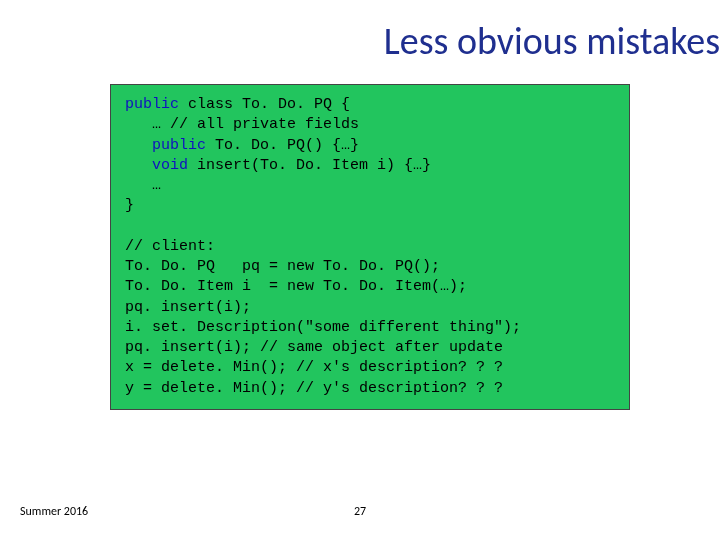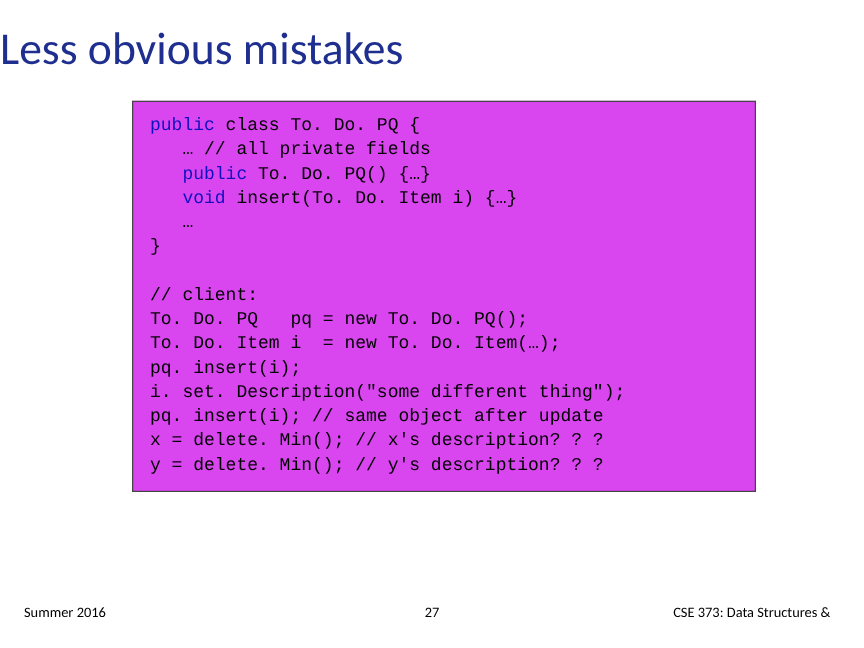--- a/index.html
+++ b/index.html
@@ -6,31 +6,31 @@
     margin: 0;
     padding: 0;
     width: 720px;
     height: 540px;
     background: #fff;
     font-family: Calibri, Arial, sans-serif;
     position: relative;
     box-sizing: border-box;
   }
   .title {
-    text-align: left;
+    text-align: right;
     font-size: 38px;
     color: #1f2f8f;
     padding-top: 18px;
     padding-bottom: 10px;
     font-weight: 400;
   }
   .codebox {
     margin: 10px 90px 0 110px;
     border: 1px solid #444;
-    background: #d946ef;
+    background: #22c55e;
     padding: 10px 14px 10px 14px;
     font-family: "Courier New", monospace;
     font-size: 15px;
     line-height: 1.35;
     white-space: pre;
     color: #000;
   }
   .kw { color: #1010c0; }
   .footer {
     position: absolute;
@@ -65,15 +65,14 @@
 <span>pq. insert(i);</span>
 <span>i. set. Description("some different thing");</span>
 <span>pq. insert(i); // same object after update</span>
 <span>x = delete. Min(); // x's description? ? ?</span>
 <span>y = delete. Min(); // y's description? ? ?</span></div>
 
 <div class="footer">
   <div>Summer 2016</div>
   <div class="footer-center">27</div>
   <div class="footer-right">
-    <div>CSE 373: Data Structures &amp;</div>
   </div>
 </div>
 
 </body></html>

